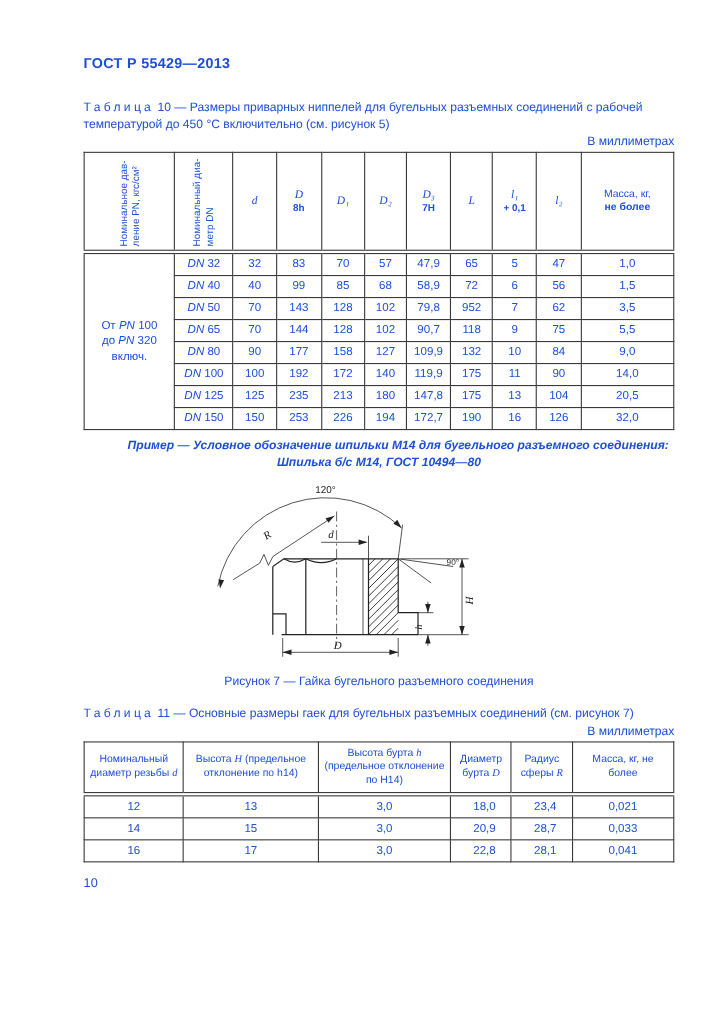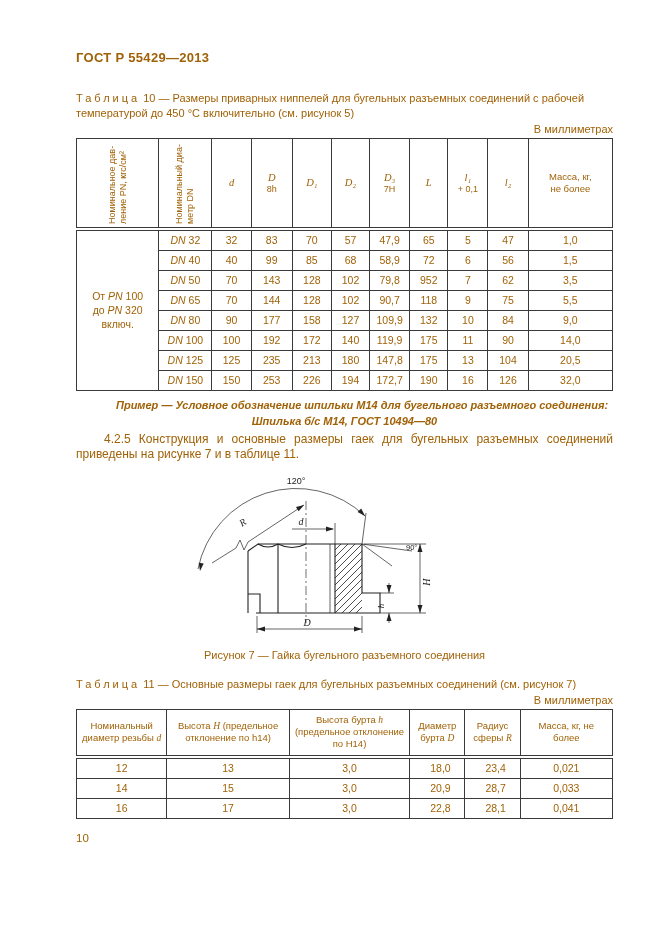--- a/index.html
+++ b/index.html
@@ -3,21 +3,21 @@
 <meta charset="utf-8">
 <style>
   html,body{margin:0;padding:0;background:#ffffff;}
   .page{
     position:relative;
     width:661px;height:935px;
     box-sizing:border-box;
     padding:50px 48px 0 76px;
     background:#fff;
     font-family:"Liberation Sans","DejaVu Sans",sans-serif;
-    color:#a16207;
+    color:#1d4ed8;
     overflow:hidden;
   }
   .doc-code{font-size:13px;font-weight:bold;letter-spacing:.3px;margin:0 0 26px 0;}
   .tbl-caption{font-size:11px;line-height:1.35;margin:0 0 2px 0;}
   .tbl-caption .spaced{letter-spacing:3px;}
   .units{font-size:11px;text-align:right;margin:1px 0 3px 0;}
   table{border-collapse:collapse;width:537px;table-layout:fixed;}
   table,th,td{border:1px solid #3a3a3a;}
   table{border-width:1.5px;}
   th{font-weight:normal;}
@@ -25,21 +25,21 @@
   #t10 thead th{height:88px;font-size:9.5px;vertical-align:middle;text-align:center;padding:0;position:relative;}
   #t10 td{height:19px;font-size:10.5px;text-align:center;padding:0 2px;}
   .rot{
     position:absolute;left:50%;top:50%;
     transform:translate(-50%,-50%) rotate(-90deg);
     width:82px;font-size:9px;line-height:1.2;text-align:left;white-space:nowrap;
   }
   .rot span{display:block;}
   .math{font-family:"Liberation Serif","DejaVu Serif","DejaVu Sans",serif;font-style:italic;font-size:10.5px;}
   .hd-top,.hd-bot{display:block;line-height:1.25;}
-  .hd-bot{font-size:9px;font-style:normal;font-family:"Liberation Sans","DejaVu Sans",sans-serif;}
+  .hd-bot{font-size:9px;font-style:normal;font-family:"Liberation Sans","DejaVu Sans",sans-serif;font-weight:bold;}
   .it{font-style:italic;}
   #gcell{text-align:left;vertical-align:middle;font-size:10.5px;padding-left:5px;line-height:1.35;}
   .dncell{text-align:center;}
   .body-text{font-size:12px;line-height:1.28;text-align:justify;margin:0;}
   .body-text.first{margin-top:11px;}
   .indent{text-indent:28px;}
   .example{font-size:11px;font-weight:bold;font-style:italic;margin:7px 0 0 0;text-indent:40px;line-height:1.3;}
   .example2{font-size:11px;font-weight:bold;font-style:italic;text-align:center;margin:3px 0 5px 0;}
   .fig-wrap{text-align:center;margin:8px 0 0 0;}
   .fig-caption{font-size:11px;text-align:center;margin:4px 0 16px 0;}
@@ -222,21 +222,20 @@
           <td>190</td>
           <td>16</td>
           <td>126</td>
           <td>32,0</td>
         </tr>
       </tbody>
   </table>
 
   <p class="example">Пример — Условное обозначение шпильки М14 для бугельного разъемного соединения:</p>
   <p class="example2">Шпилька б/с М14, ГОСТ 10494—80</p>
-  <p class="body-text indent">4.2.5 Конструкция и основные размеры гаек для бугельных разъемных соединений приведены на рисунке 7 и в таблице 11.</p>
 
   <div class="fig-wrap">
     <svg width="330" height="170" viewBox="0 0 330 170">
       <g stroke="#222" stroke-width="1.1" fill="none">
 
         <path d="M68,80 L78,73 H182"></path>
         <path d="M68,80 V142"></path>
         <path d="M78,73 Q88,79 98,73"></path>
         <path d="M98,73 Q112,80 126,73"></path>
         <path d="M98,73 V142"></path>

